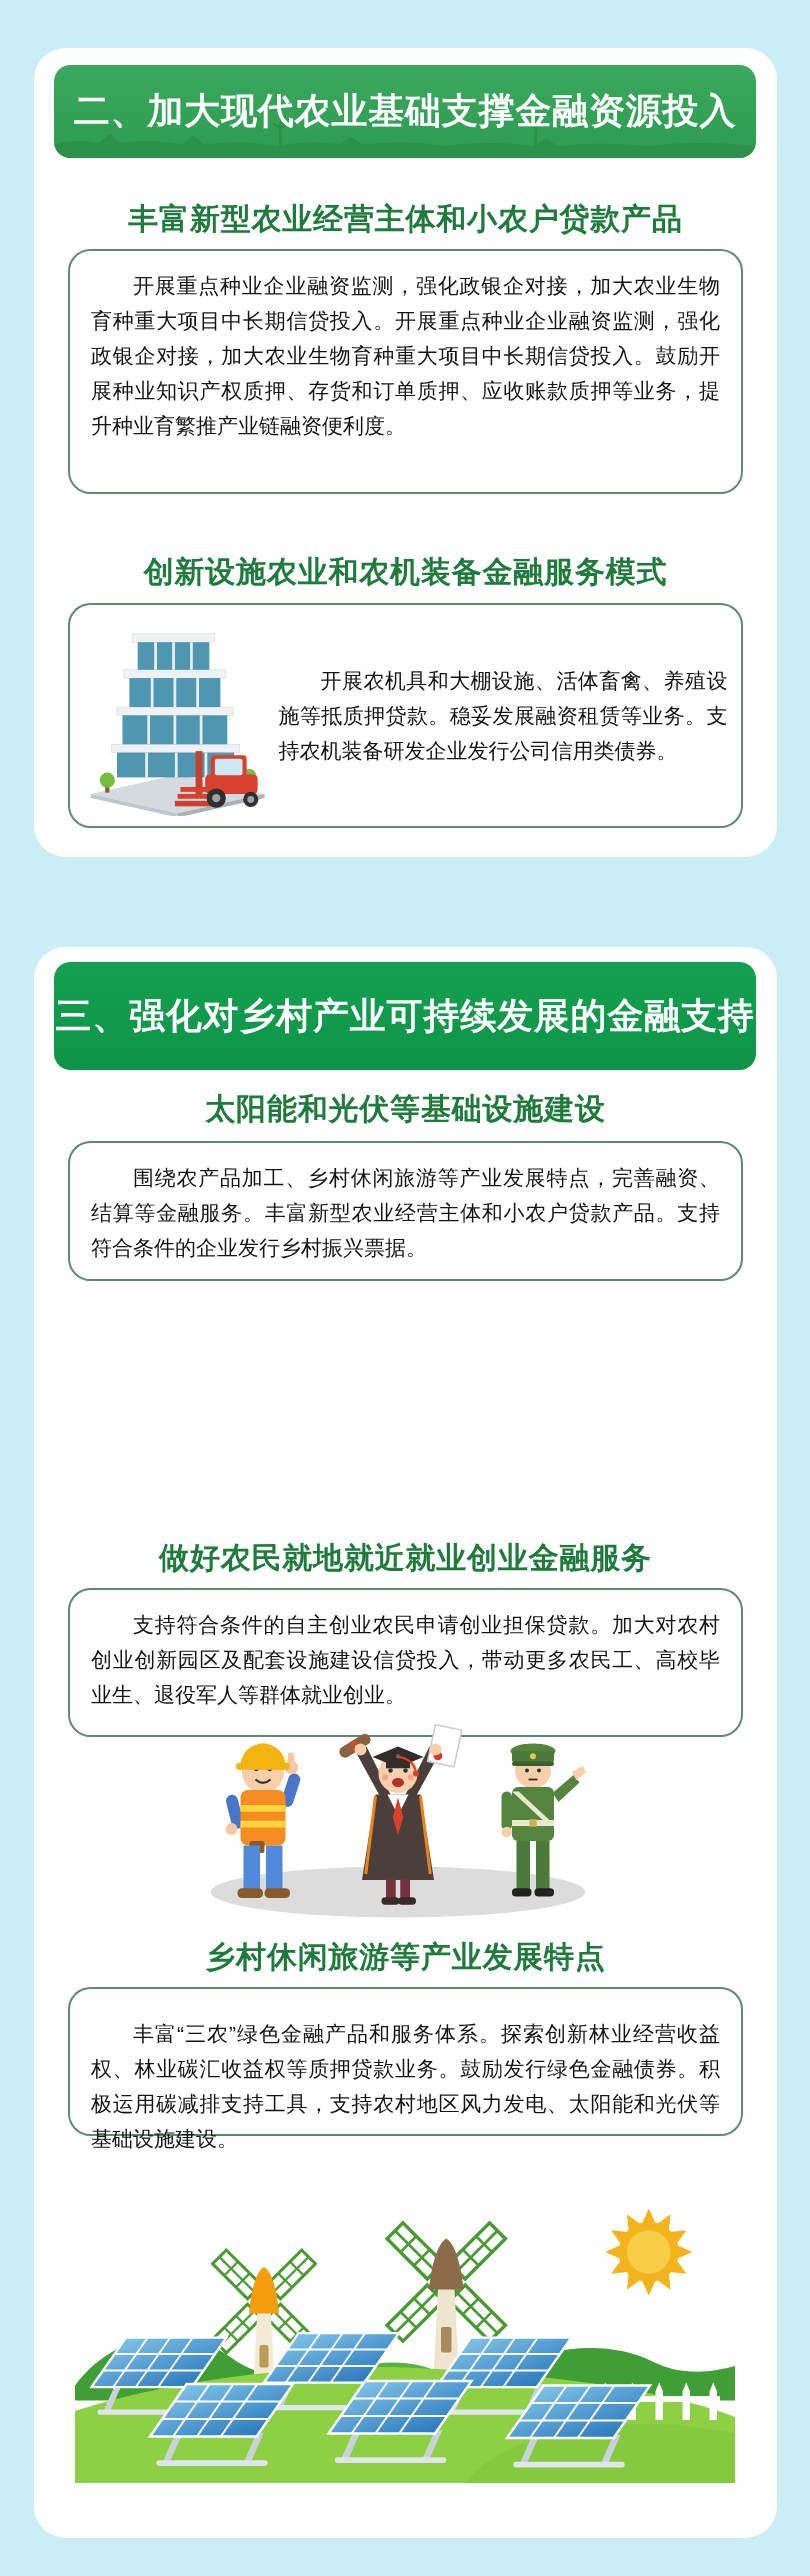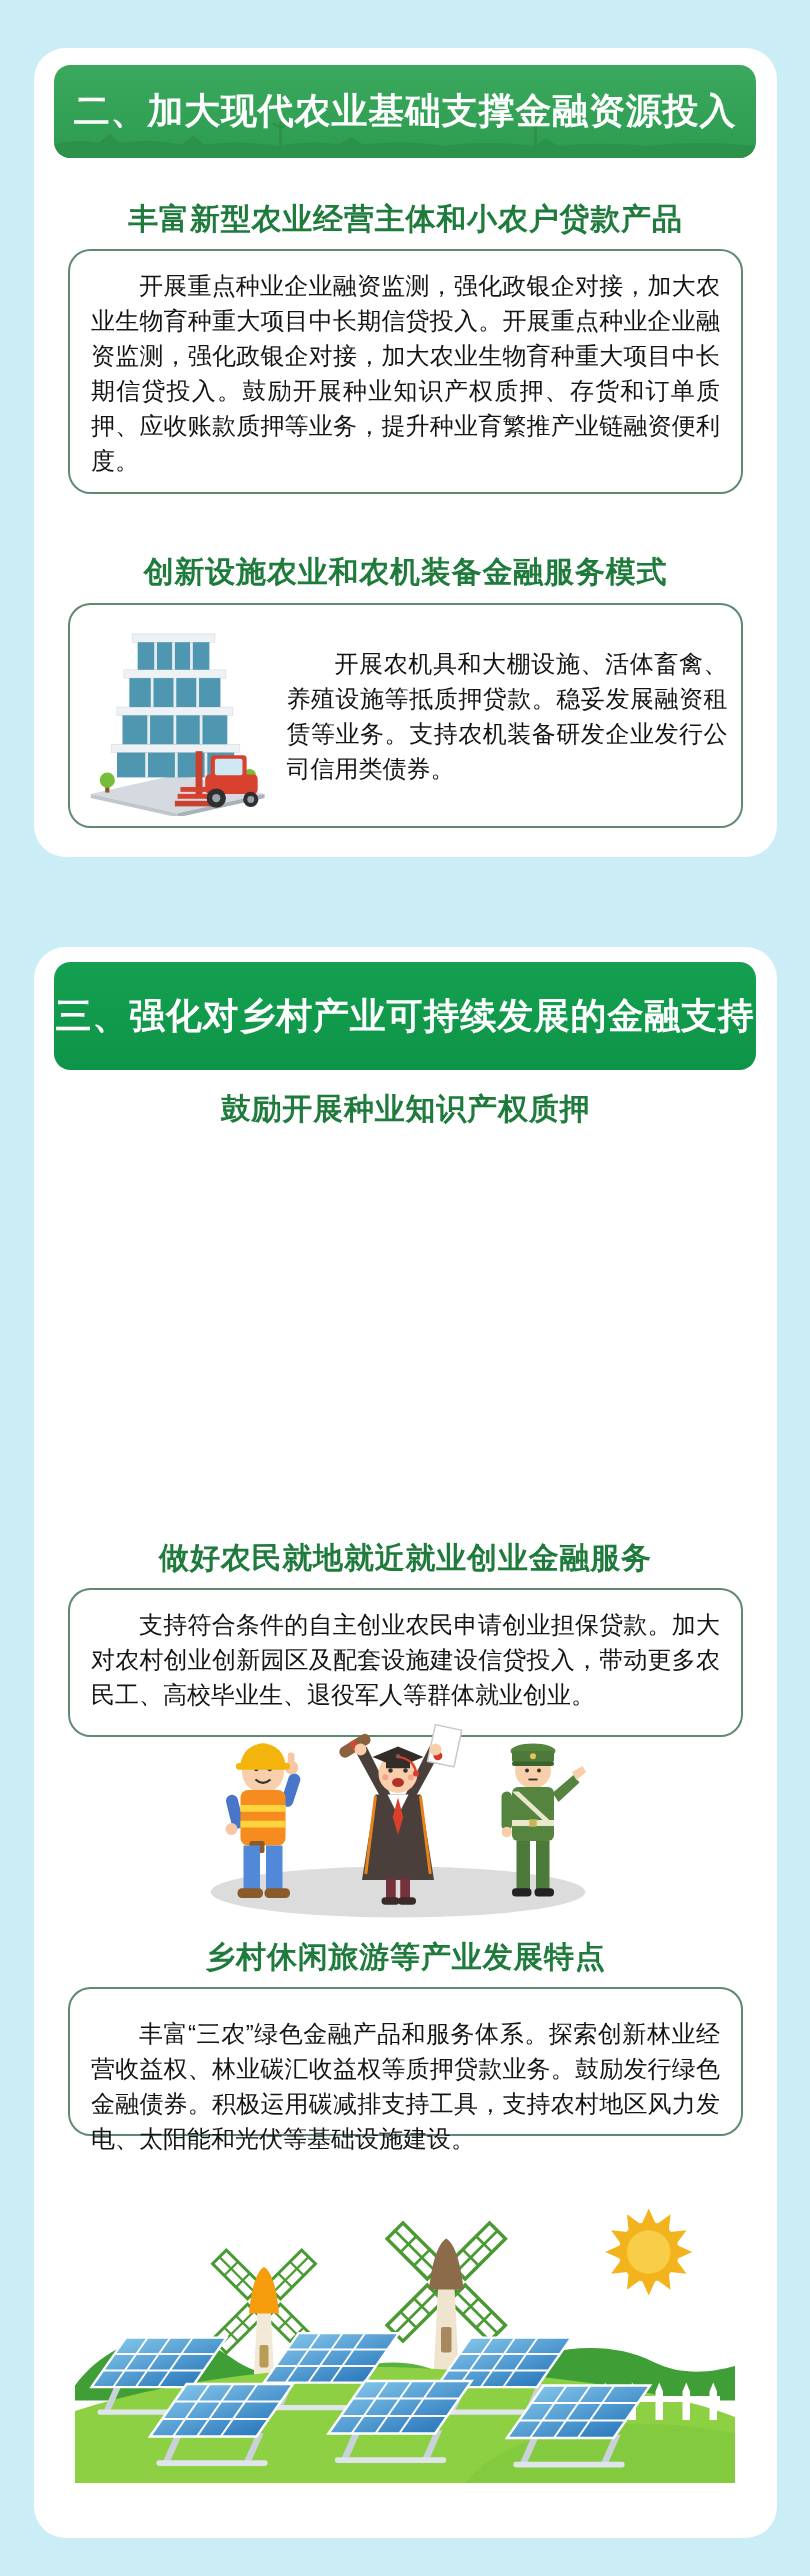--- a/index.html
+++ b/index.html
@@ -26,24 +26,24 @@
   .banner-a .banner-title{padding-bottom:12px;}
   .banner-sil{position:absolute;left:0;bottom:0;width:100%;height:36px;z-index:1;}
   .subtitle{
     position:absolute;left:0;width:100%;margin:0;text-align:center;
     color:#1e7b3c;font-size:30px;font-weight:bold;line-height:36px;letter-spacing:0.8px;
   }
   .textbox{
     position:absolute;left:34px;width:675px;box-sizing:border-box;
     border:2.3px solid #5e8a72;border-radius:22.5px;background:#ffffff;
     padding:16.5px 21px;
-    font-size:24px;line-height:35px;color:#141414;text-align:justify;
+    font-size:21px;line-height:35px;color:#141414;text-align:justify;
   }
   .textbox p{margin:0;text-indent:2em;}
-  .flexbox{display:flex;align-items:center;gap:15px;padding:10.5px 13.5px;}
+  .flexbox{display:flex;align-items:center;gap:7px;padding:10.5px 13.5px;}
   .flexbox p{flex:1;}
   .illu{position:absolute;}
   svg{display:block;}
 </style>
 </head>
 <body>
 
 <div class="canvas">
 
   <section class="card card1">
@@ -117,21 +117,24 @@
       <p>开展农机具和大棚设施、活体畜禽、养殖设施等抵质押贷款。稳妥发展融资租赁等业务。支持农机装备研发企业发行公司信用类债券。</p>
     </div>
   </section>
 
   <section class="card card2">
 
     <header class="banner banner-b">
       <h1 class="banner-title">三、强化对乡村产业可持续发展的金融支持</h1>
     </header>
 
-    <h2 class="subtitle" style="top:144px">鼓励开展种业知识产权质押</h2>
+    <h2 class="subtitle" style="top:144px">太阳能和光伏等基础设施建设</h2>
+    <div class="textbox" style="top:194px;height:140px">
+      <p>围绕农产品加工、乡村休闲旅游等产业发展特点，完善融资、结算等金融服务。丰富新型农业经营主体和小农户贷款产品。支持符合条件的企业发行乡村振兴票据。</p>
+    </div>
 
 
     <h2 class="subtitle" style="top:593px">做好农民就地就近就业创业金融服务</h2>
     <div class="textbox" style="top:641px;height:149px">
       <p>支持符合条件的自主创业农民申请创业担保贷款。加大对农村创业创新园区及配套设施建设信贷投入，带动更多农民工、高校毕业生、退役军人等群体就业创业。</p>
     </div>
 
     <svg class="illu" style="left:154px;top:756px" width="420" height="225" viewBox="0 0 560 300">
       <ellipse cx="280" cy="252" rx="250" ry="34" fill="#dcdcdc"></ellipse>
 

